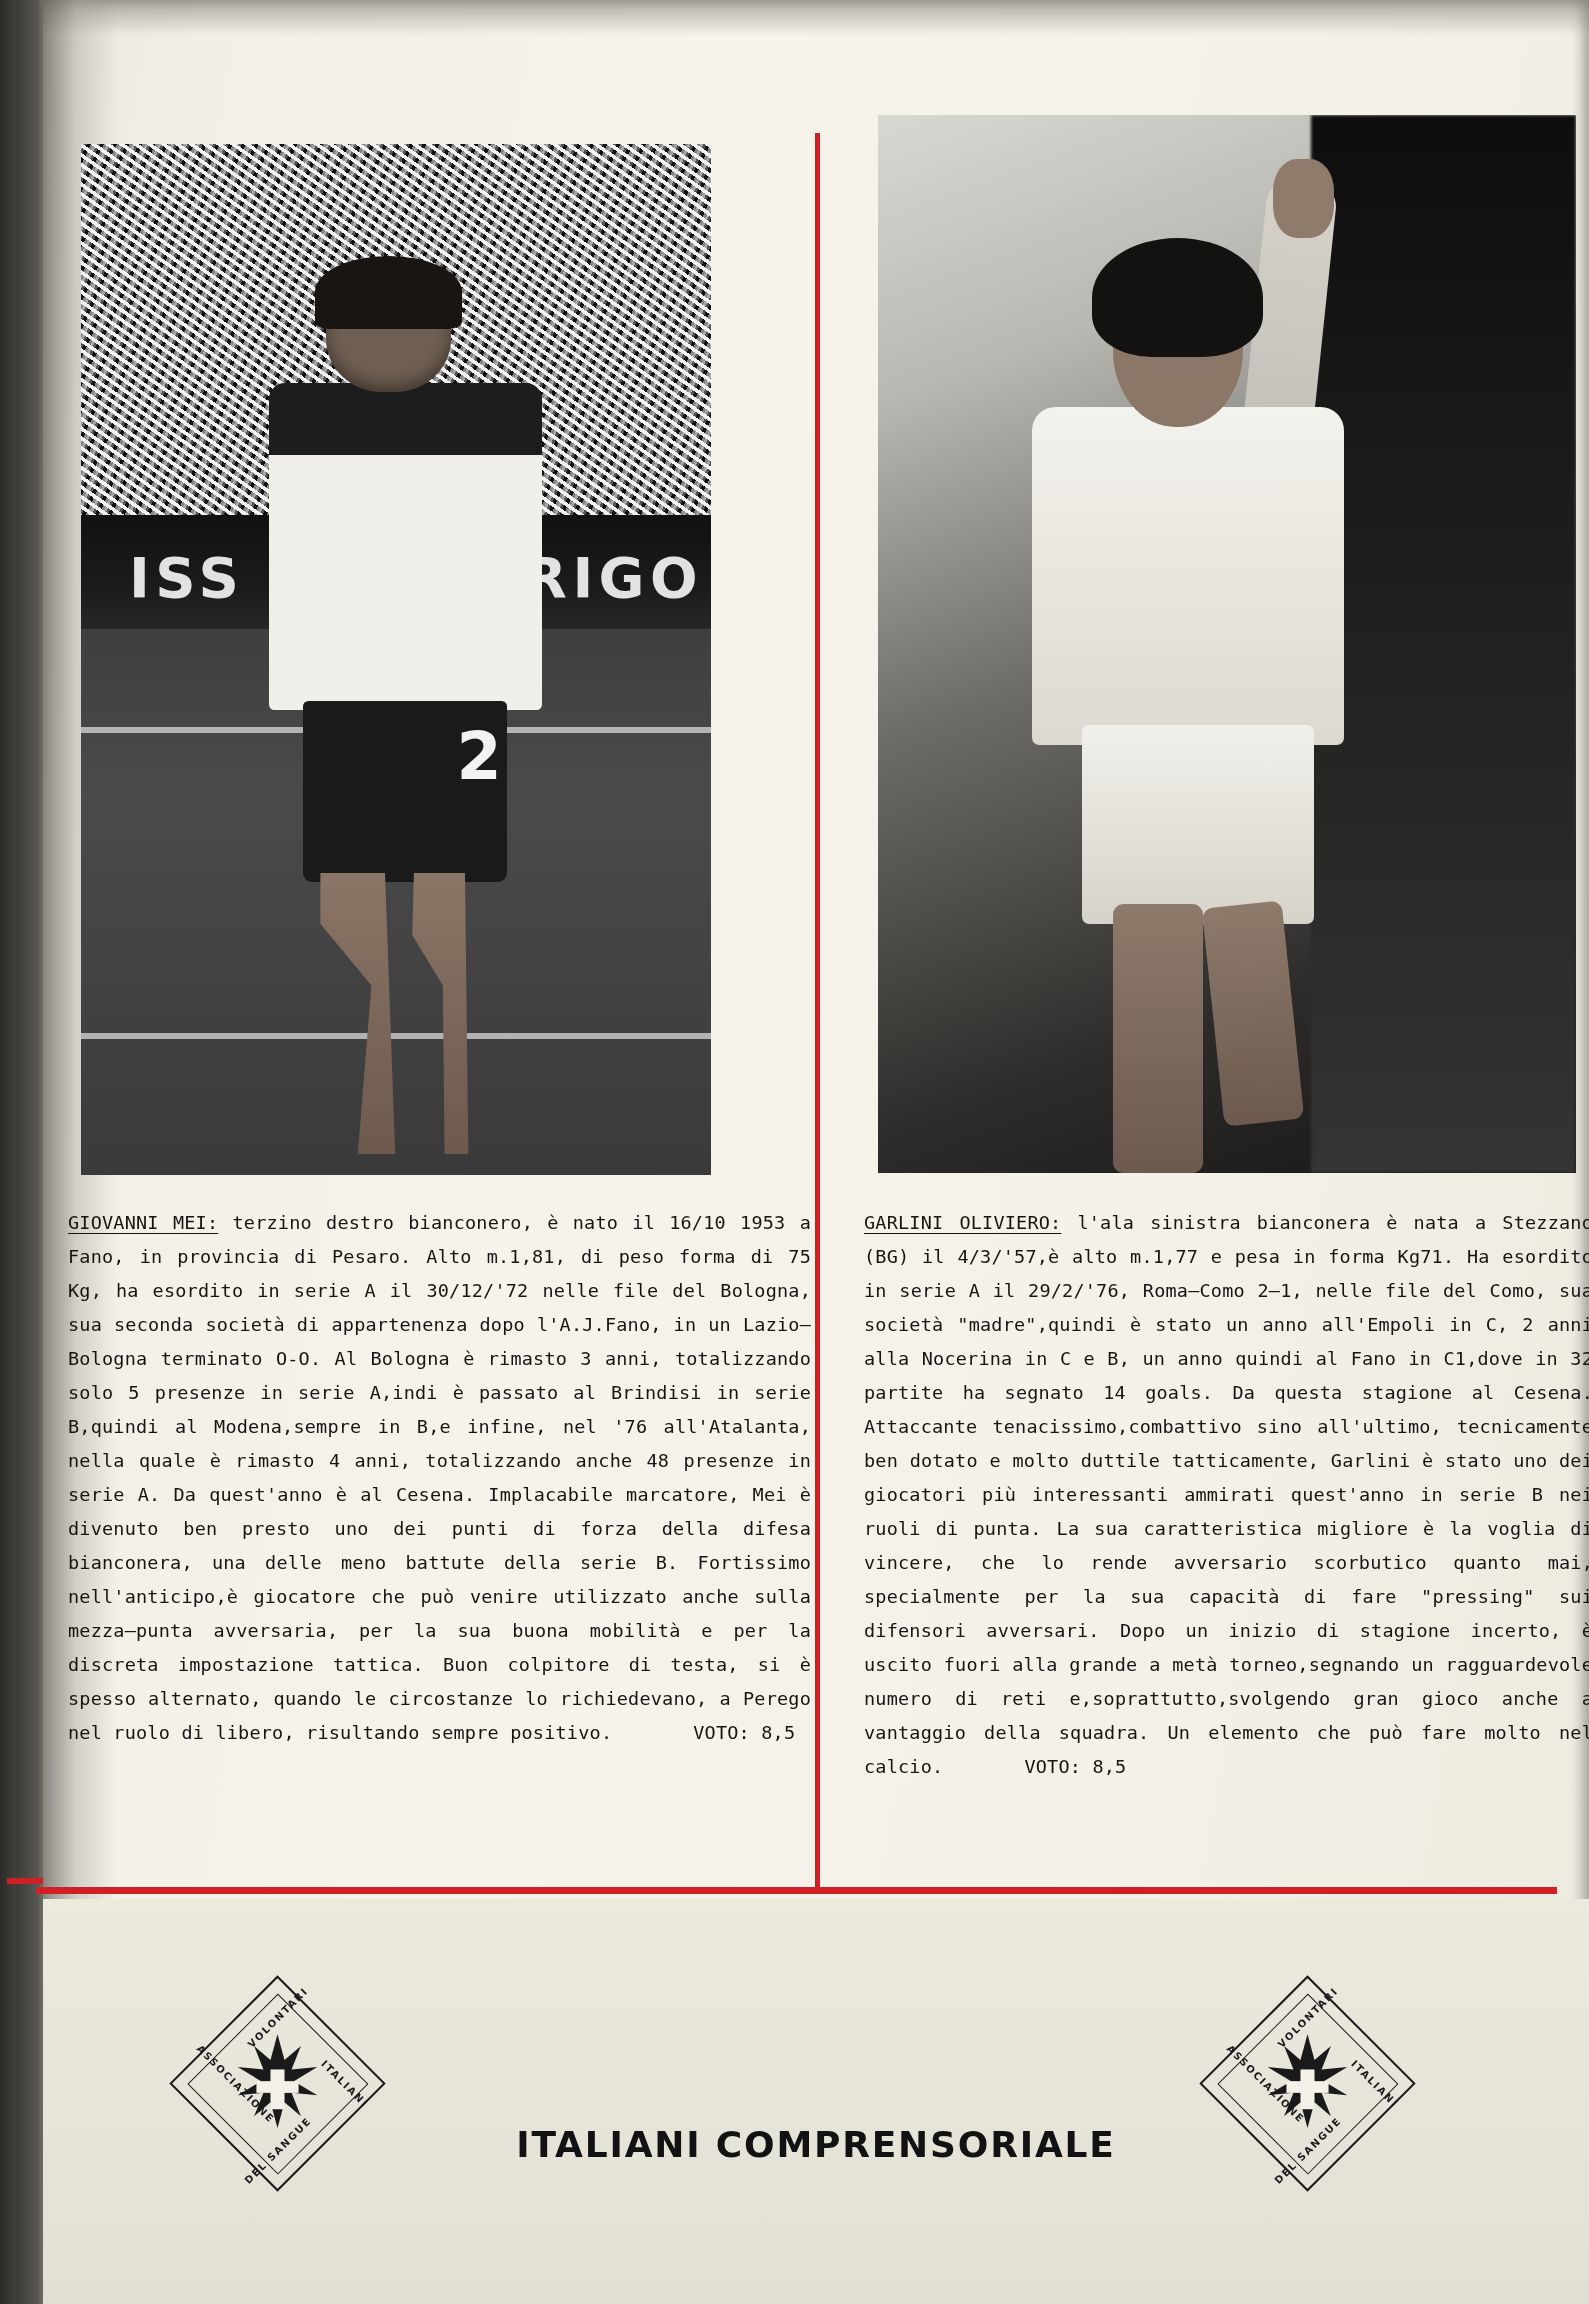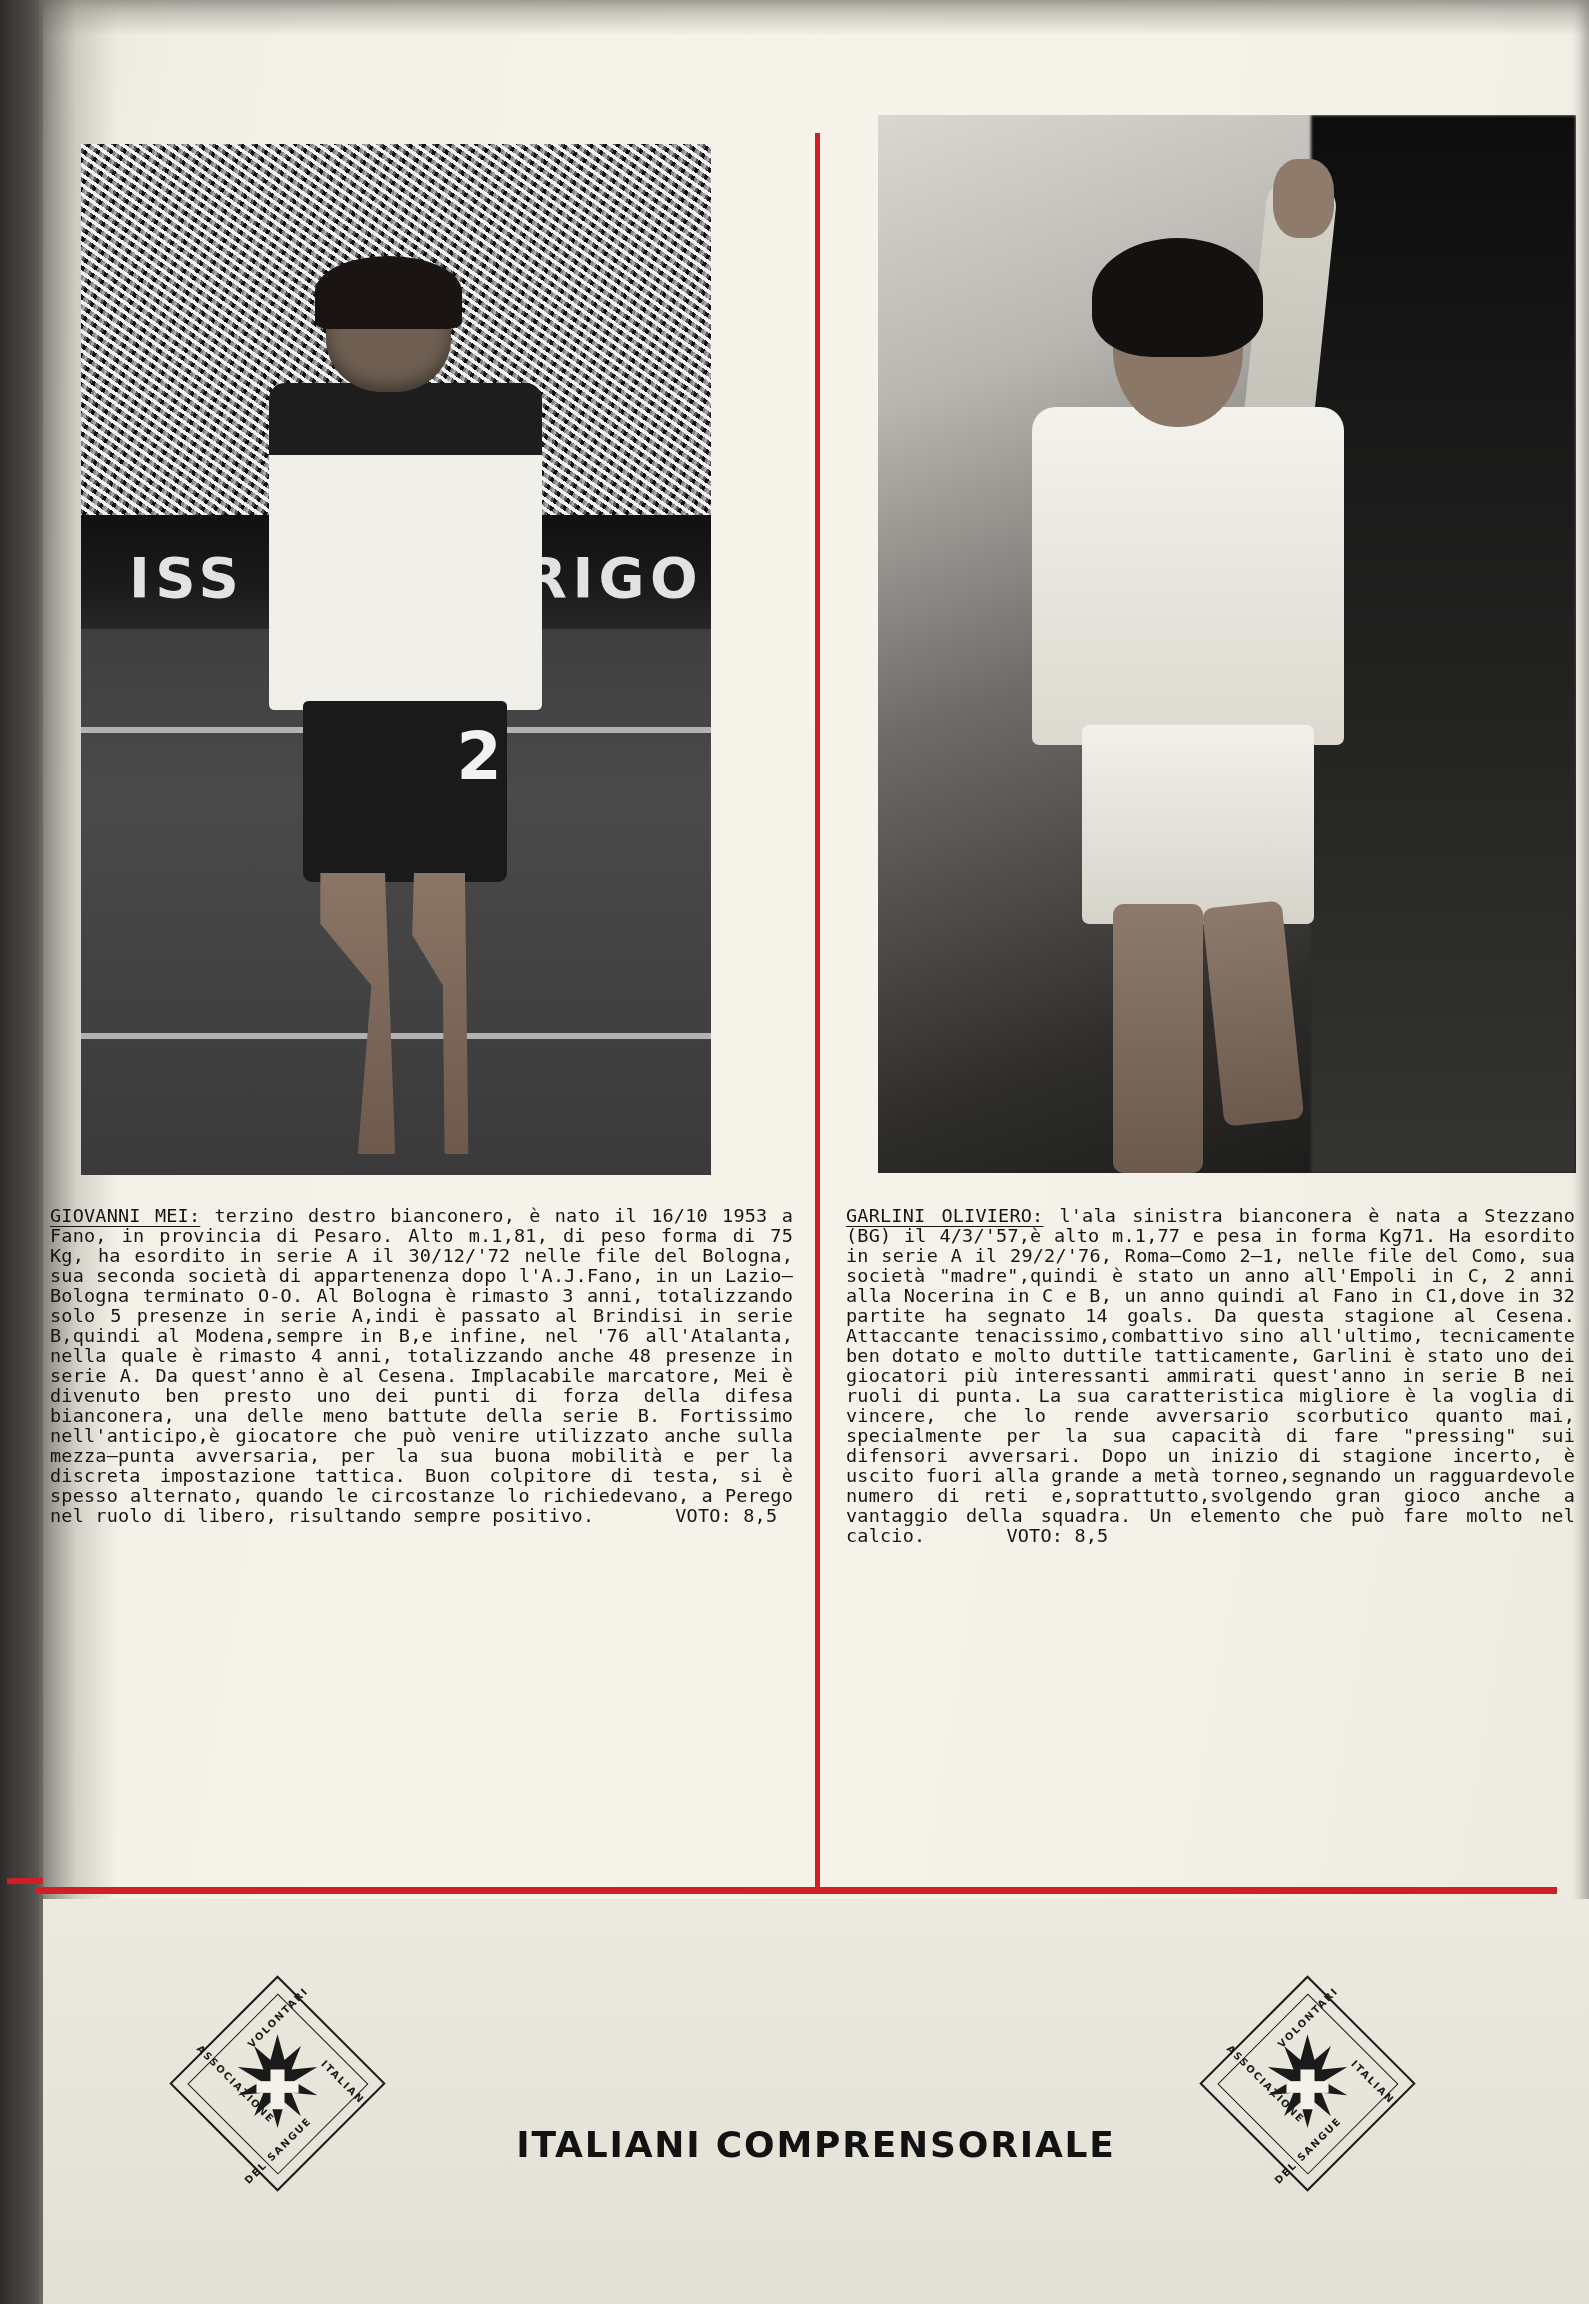--- a/index.html
+++ b/index.html
@@ -202,24 +202,25 @@
     position: absolute; left: 50%; top: 73%; width: 16%; height: 22%;
     background: linear-gradient(180deg,#8d7a6b,#6b5a4d); border-radius: 10.8px; transform: rotate(-6deg);
   }
 
   
   .col {
     position: absolute;
     top: 1206px;
     width: 720px;
     font-size: 18.5px;
-    line-height: 20px;
+    line-height: 34px;
     color: #171512;
     text-align: justify;
     letter-spacing: 0.2px;
+    margin-left: 18px;
   }
   .col-left { left: 50px; width: 743px; }
   .col-right { left: 846px; width: 729px; }
   .col p { margin: 0; }
   .name {
     text-decoration: underline;
     text-underline-offset: 3.6px;
   }
 
   

